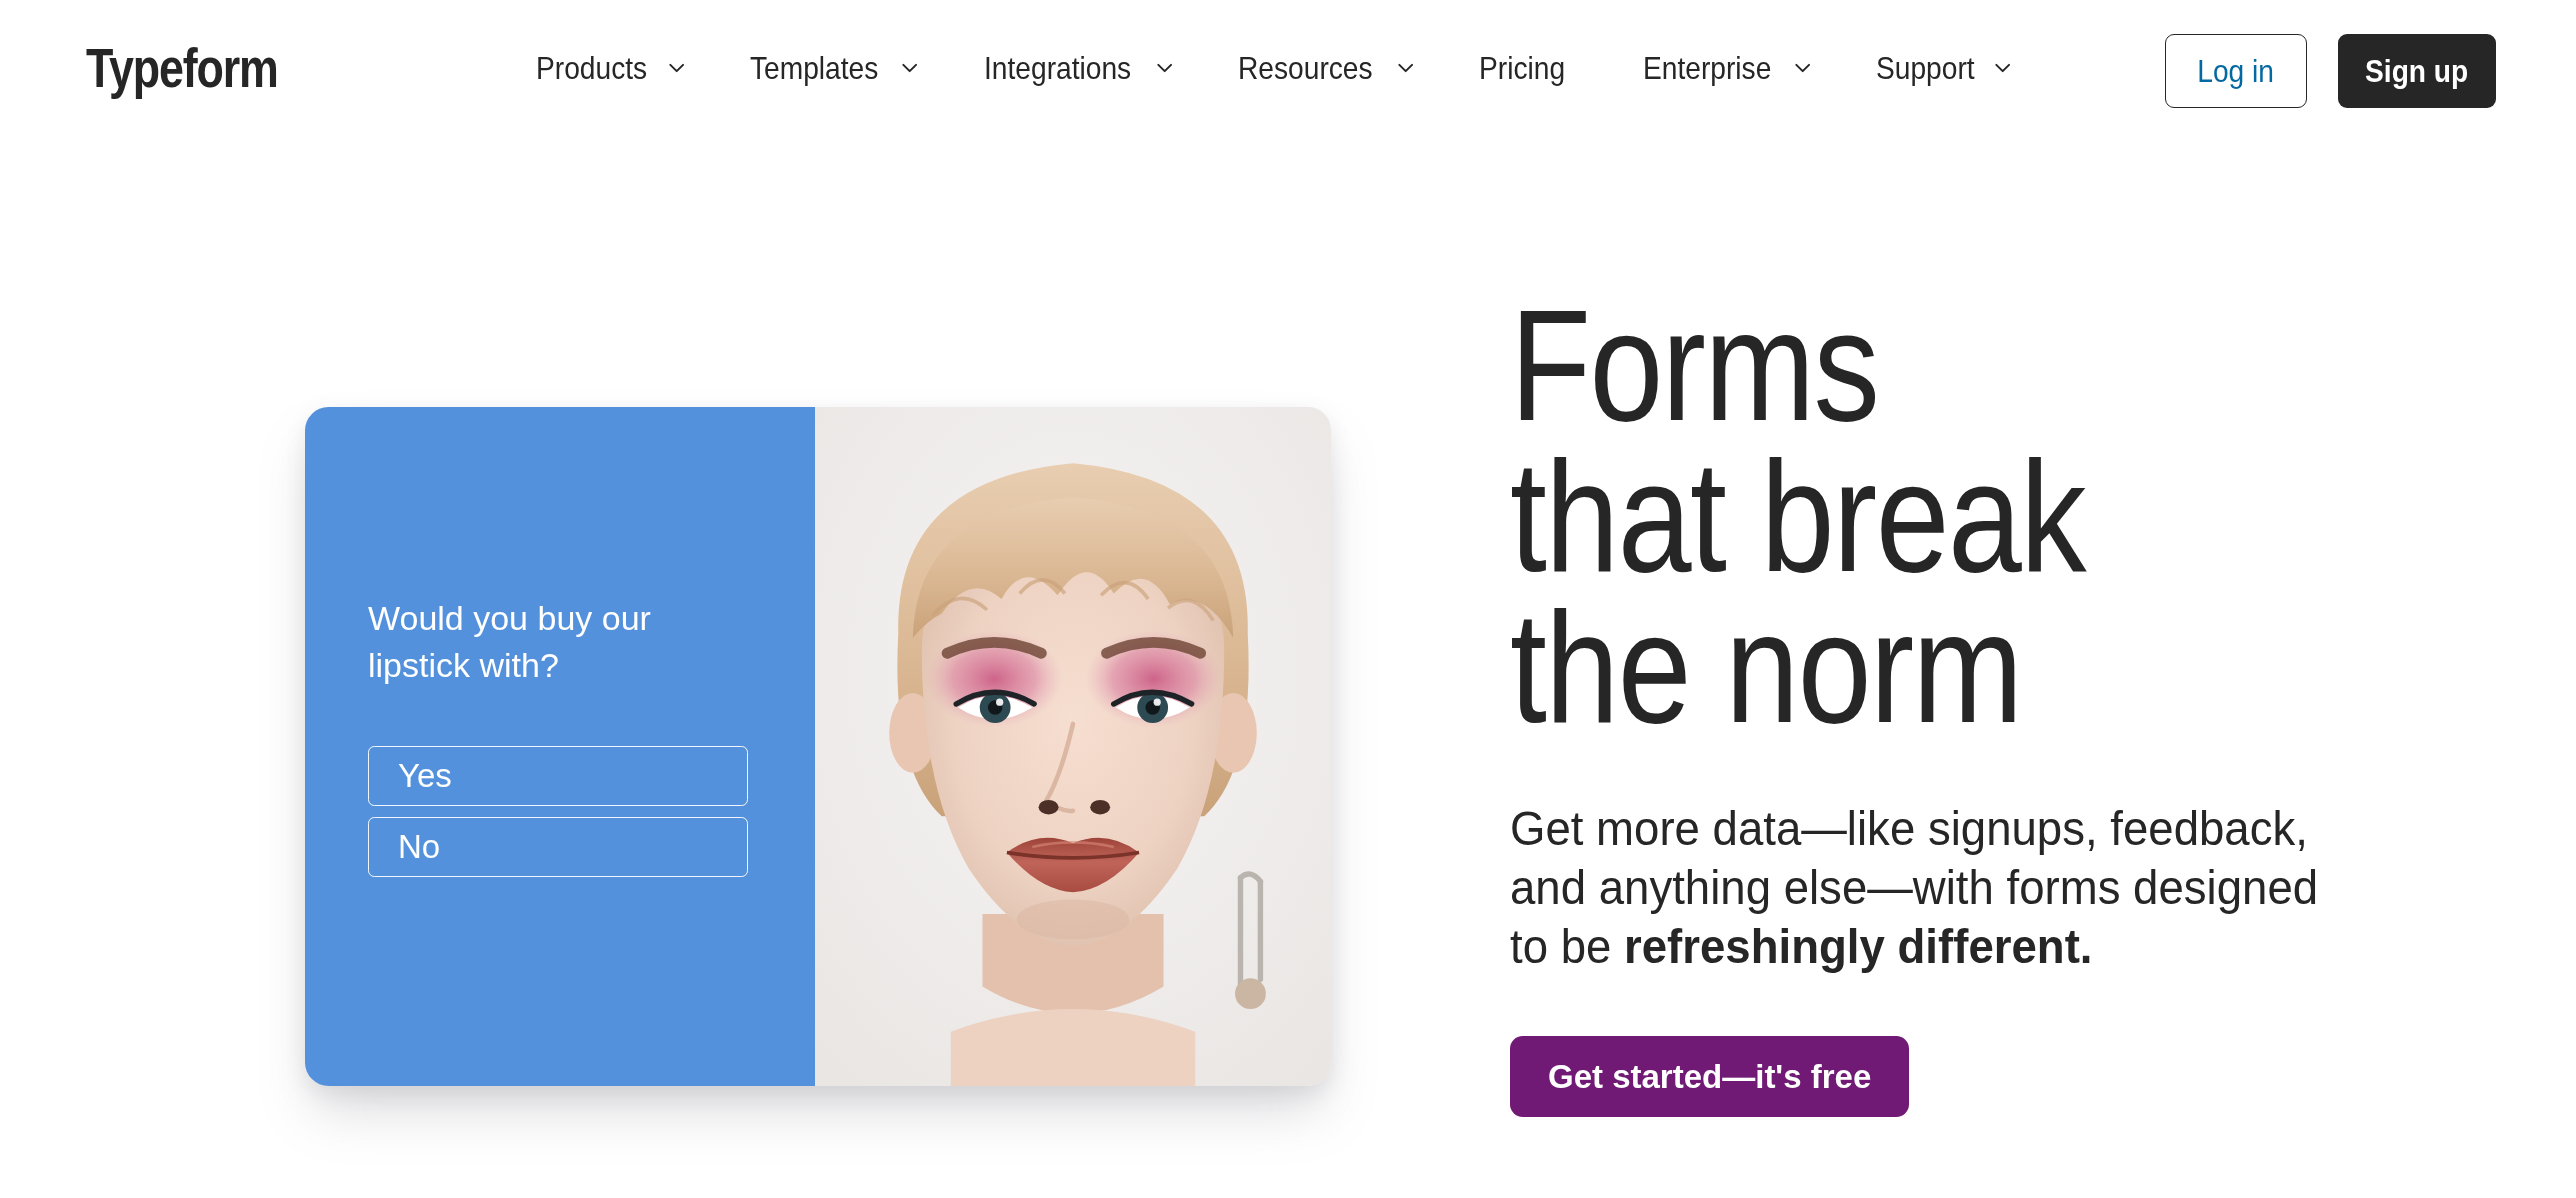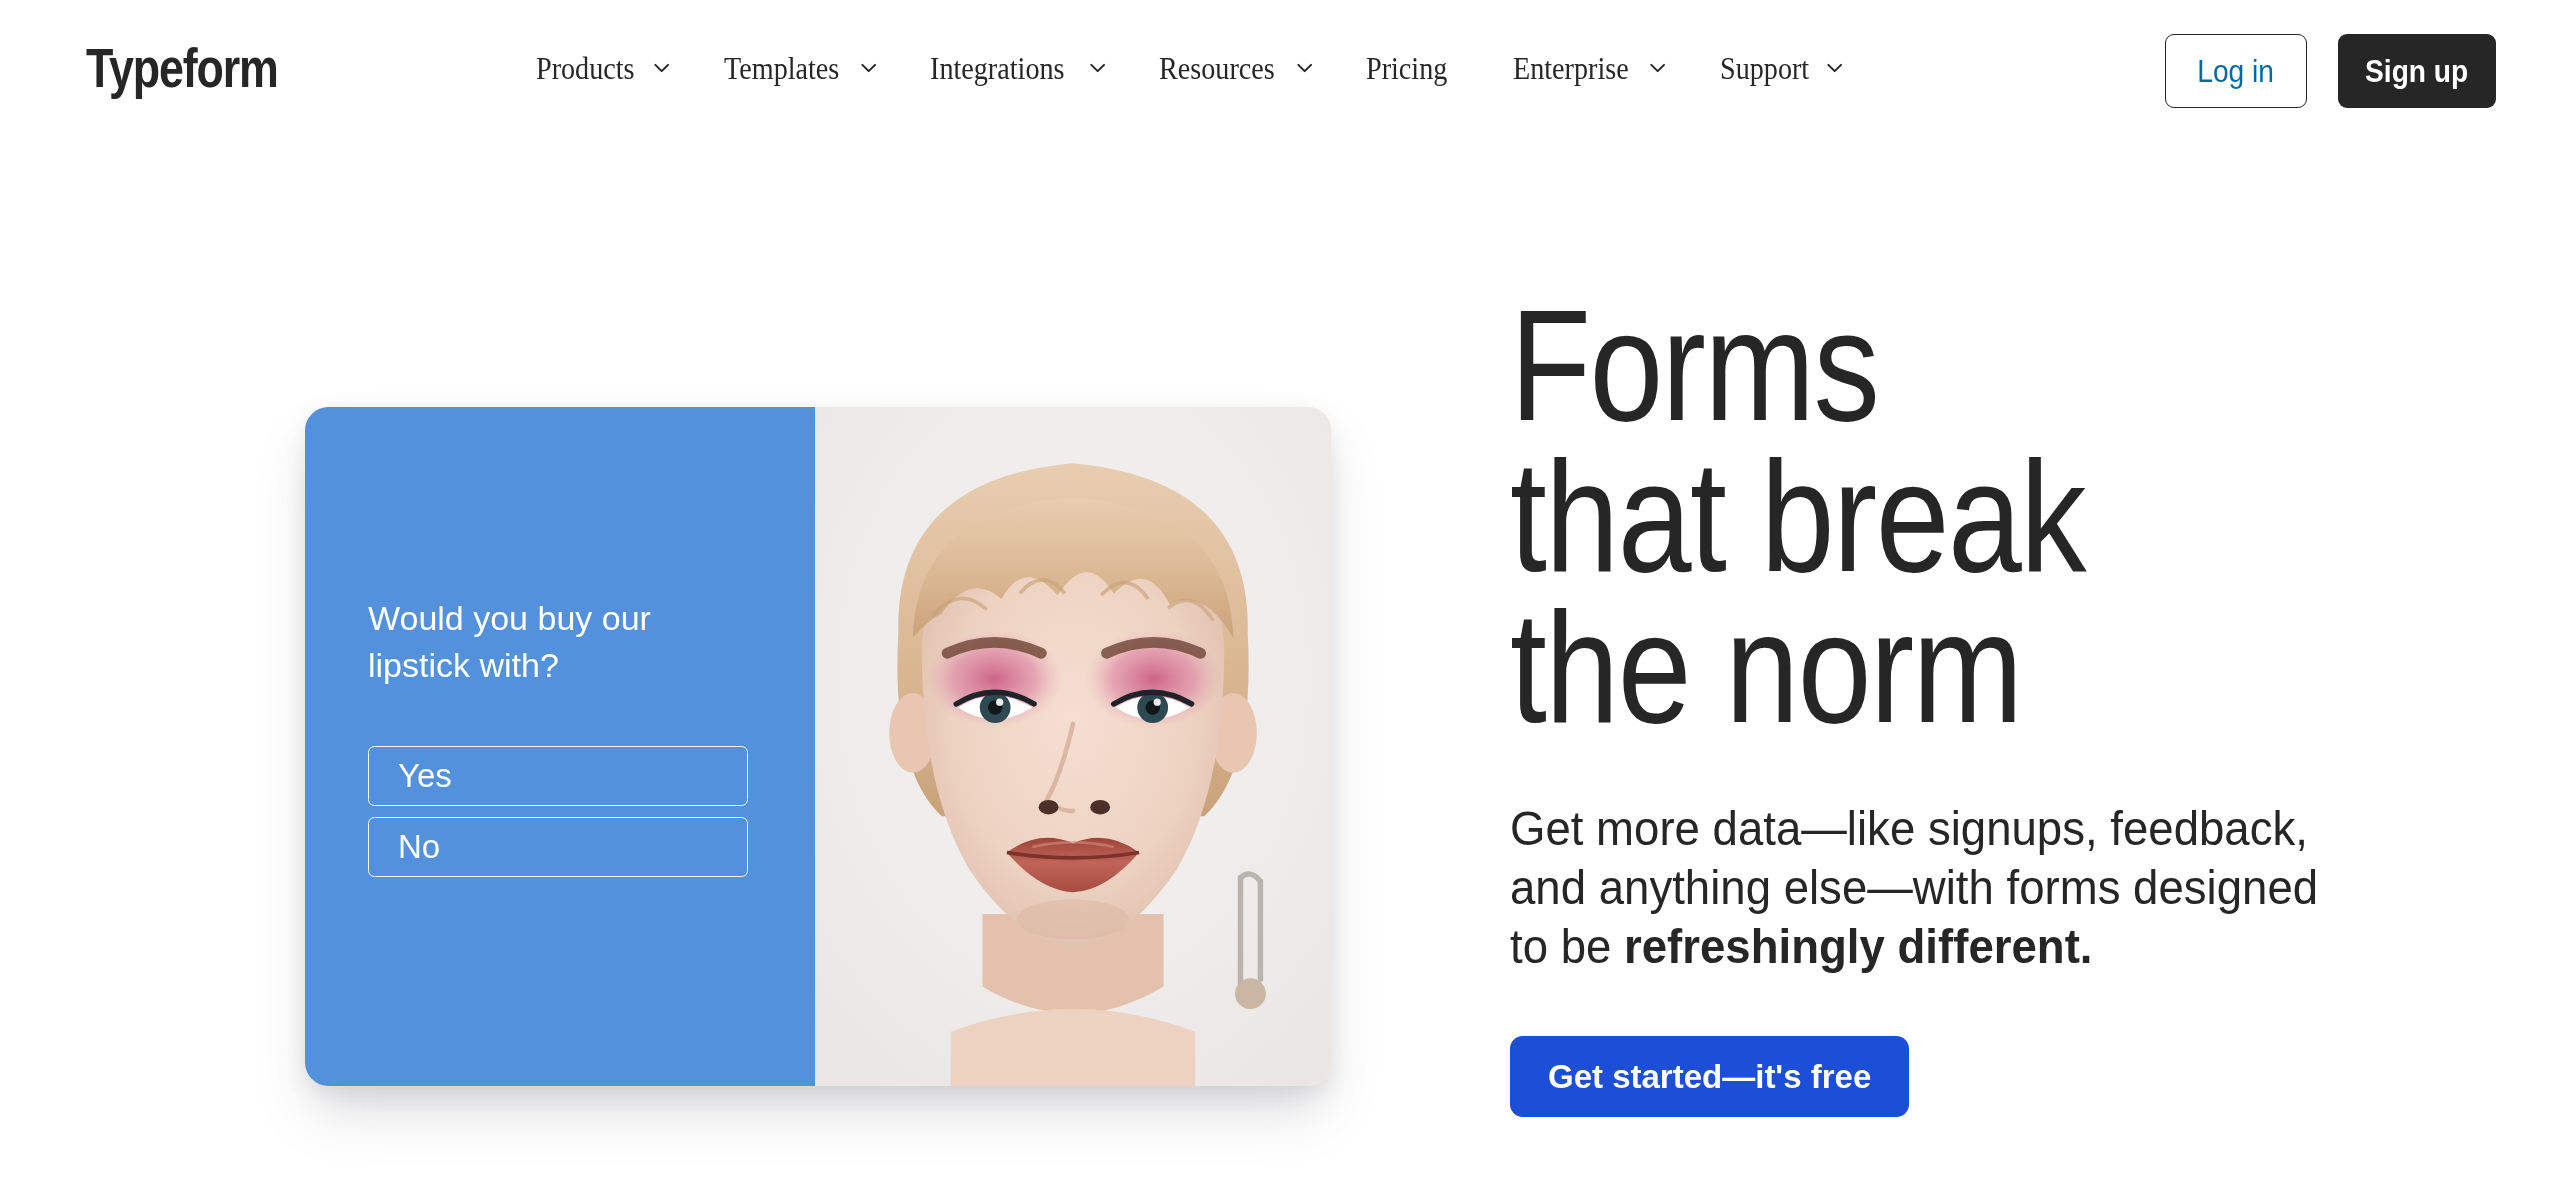--- a/index.html
+++ b/index.html
@@ -37,22 +37,21 @@
     line-height: 1;
     white-space: nowrap;
   }
 
   .nav-links {
     position: absolute;
     left: 511px;
     top: 52px;
     display: flex;
     align-items: center;
-    gap: 4px;
-    font-family: Liberation Serif, serif;
+    gap: 16px;
   }
 
   .nav-item {
     display: flex;
     align-items: center;
     gap: 8.1px;
     padding: 0 25px;
     cursor: pointer;
     white-space: nowrap;
   }
@@ -228,21 +227,21 @@
 
   .cta {
     margin-top: 60px;
     display: inline-flex;
     align-items: center;
     justify-content: center;
     height: 81px;
     padding: 0 38px;
     border: none;
     border-radius: 12.7px;
-    background: #1d4ed8;
+    background: #701a75;
     color: #ffffff;
     font-size: 33px;
     font-weight: 700;
     font-family: "Liberation Sans", sans-serif;
     cursor: pointer;
     white-space: nowrap;
   }
 </style>
 </head>
 <body>

